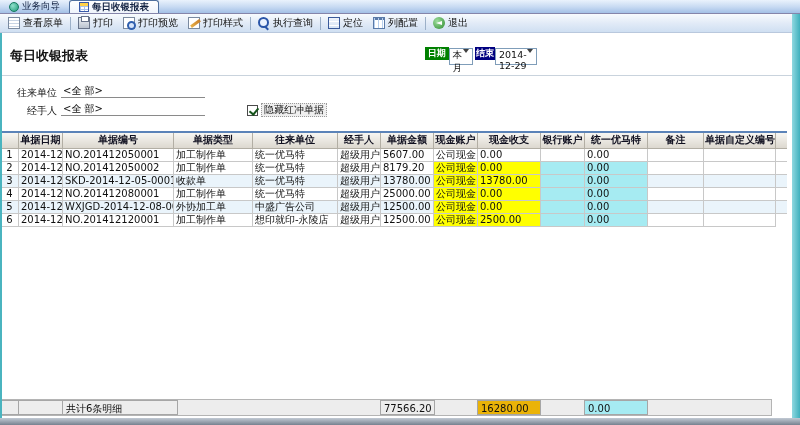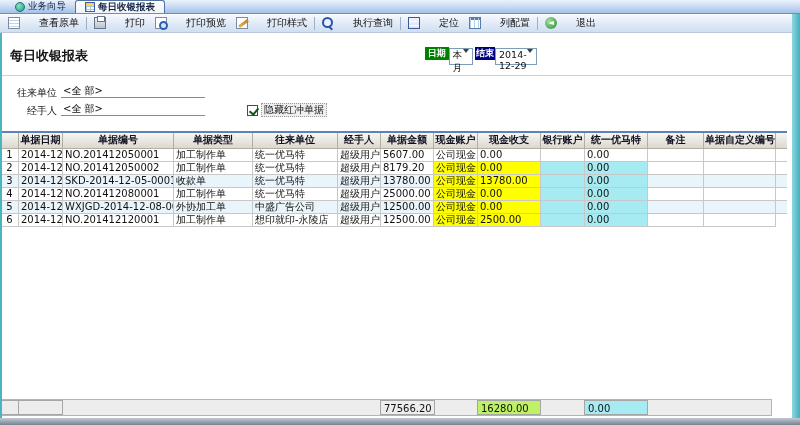--- a/index.html
+++ b/index.html
@@ -2,31 +2,31 @@
 <html><head>
 <meta charset="utf-8">
 <style>
   * { margin:0; padding:0; box-sizing:border-box; font-family:"DejaVu Sans","Liberation Sans",sans-serif; }
   html,body { width:800px; height:425px; overflow:hidden; background:#fff; }
   .screen { position:relative; width:800px; height:425px; background:#fff; }
 
   
   .tabbar { position:absolute; top:0; left:0; width:800px; height:14px;
     background:linear-gradient(#eaf2fc 0%, #c6d9f2 55%, #a3c0e6 100%);
-    border-bottom:1px solid #8585aa; display:flex; align-items:flex-end; padding-left:6px; }
+    border-bottom:1px solid #8585aa; display:flex; align-items:flex-end; }
   .tab { height:13px; display:flex; align-items:center; gap:3px; padding:0 9px;
     font-size:9.5px; color:#102040; white-space:nowrap; cursor:default; }
   .tab.active { background:linear-gradient(#ffffff,#eef3fb); border:1px solid #50709e;
     border-bottom:none; border-radius:3px 3px 0 0; font-weight:bold; }
 
   
   .toolbar { position:absolute; top:14px; left:0; width:800px; height:19px;
     background:linear-gradient(#f8fbfe 0%, #e2ebf7 50%, #cfdff2 100%);
     border-bottom:1px solid #b9c8dd; display:flex; align-items:center; padding:0 3px; font-size:10px; }
-  .tbtn { display:flex; align-items:center; gap:19px; padding:1px 5px; color:#101010; white-space:nowrap; }
+  .tbtn { display:flex; align-items:center; gap:3px; padding:1px 5px; color:#101010; white-space:nowrap; }
   .tsep { width:1px; height:13px; background:#9cb0c8; margin:0 2px; }
 
   
   .icon { display:inline-block; width:12px; height:12px; position:relative; flex:0 0 auto; }
   .ic-doc { background:#fff; border:1px solid #7a8aa0;
     background-image:linear-gradient(#c8d4e4 1px, transparent 1px); background-size:100% 3px; background-position:0 2px; }
   .ic-print { background:linear-gradient(#eef1f5,#b9c2ce); border:1px solid #68748a; }
   .ic-print::after { content:""; position:absolute; left:2px; top:-2px; width:6px; height:4px; background:#fff; border:1px solid #68748a; }
   .ic-preview { background:#fff; border:1px solid #7a8aa0; }
   .ic-preview::after { content:""; position:absolute; right:-2px; bottom:-2px; width:5px; height:5px;
@@ -320,22 +320,23 @@
           <td></td>
           <td></td>
           <td class="filler"></td>
         </tr>
       </tbody>
     </table>
 
   <div class="summary">
     <div class="sum-cell" style="left:-1px; width:19px;"></div>
     <div class="sum-cell" style="left:17px; width:45px;"></div>
+    <div class="sum-cell" style="left:61px; width:116px;">共计6条明细</div>
     <div class="sum-cell" style="left:379px; width:55px;">77566.20</div>
-    <div class="sum-cell" style="left:476px; width:64px; background:#bef264;">16280.00</div>
+    <div class="sum-cell" style="left:476px; width:64px; background:#eab308;">16280.00</div>
     <div class="sum-cell" style="left:583px; width:64px; background:#a6ebf2;">0.00</div>
   </div>
 
   <div class="edge-left"></div>
   <div class="edge-right"></div>
   <div class="edge-bottom"></div>
 
 </div>
 
 </body></html>

